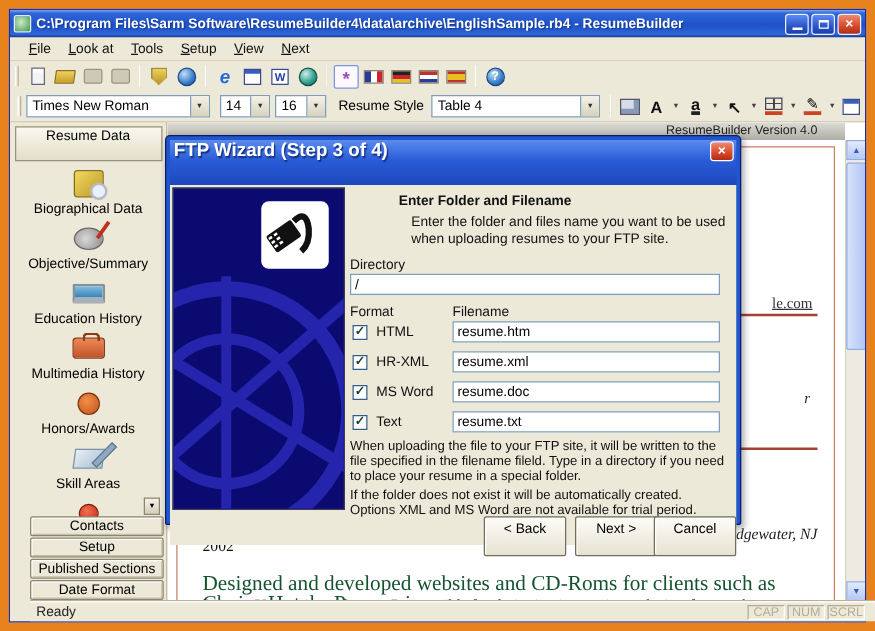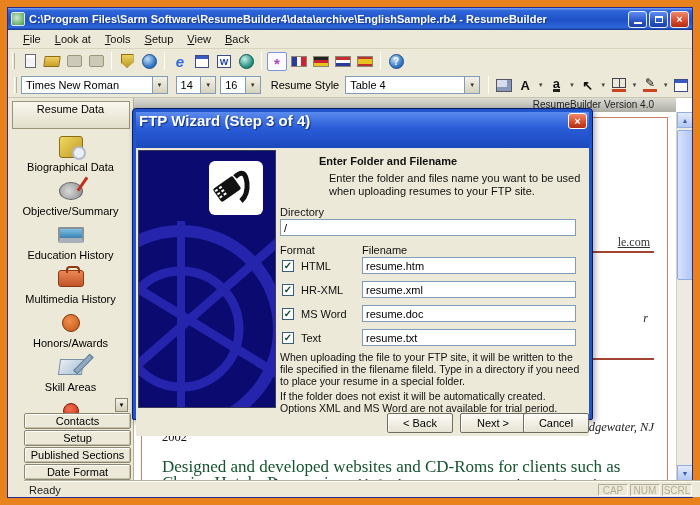--- a/index.html
+++ b/index.html
@@ -175,21 +175,21 @@
   .lab-filename { left:226px; top:96px; }
   .dlg-input { position:absolute; height:17px; border:1px solid #7f9db9; background:#fff;
     font-family:"Liberation Sans",sans-serif; font-size:11px; padding:1px 3px; }
   .inp-dir { left:144px; top:71px; width:296px; }
   .fmt-row-cb { position:absolute; left:146px; width:12px; height:12px; background:#fff;
     border:1px solid #355d85; font-size:10px; line-height:10px; text-align:center; color:#143; font-weight:bold; }
   .fmt-row-lab { position:absolute; left:165px; font-size:11px; color:#111; }
   .fmt-inp { left:226px; width:214px; }
   .dlg-note { position:absolute; left:144px; width:302px; font-size:10.5px; color:#111; line-height:12px; }
   .note1 { top:203px; } .note2 { top:242px; } .note3 { top:254px; }
-  .dlg-btn { position:absolute; top:265px; width:66px; height:20px; font-size:11px; text-align:center;
+  .dlg-btn { position:absolute; top:265px; width:66px; height:32px; font-size:11px; text-align:center;
     line-height:18px; background:linear-gradient(180deg,#fdfcf7,#e6e3d2); border:1px solid #6f6d5e;
     border-radius:2px; box-shadow:inset 1px 1px 0 #fff; }
   .btn-back { left:251px; } .btn-next { left:324px; } .btn-cancel { left:387px; }
 </style>
 </head>
 <body>
 
 <div class="window">
 
   <div class="titlebar">
@@ -205,21 +205,21 @@
         <span>×</span>
       </div>
   </div>
 
   <div class="menubar">
     <span class="menu-item">File</span>
     <span class="menu-item">Look at</span>
     <span class="menu-item">Tools</span>
     <span class="menu-item">Setup</span>
     <span class="menu-item">View</span>
-    <span class="menu-item">Back</span>
+    <span class="menu-item">Next</span>
   </div>
 
   <div class="toolbar1">
     <div class="gripper"></div>
     <div class="ico">
         <div class="ico-doc"></div>
       </div>
     <div class="ico">
         <div class="ico-folder"></div>
       </div>

